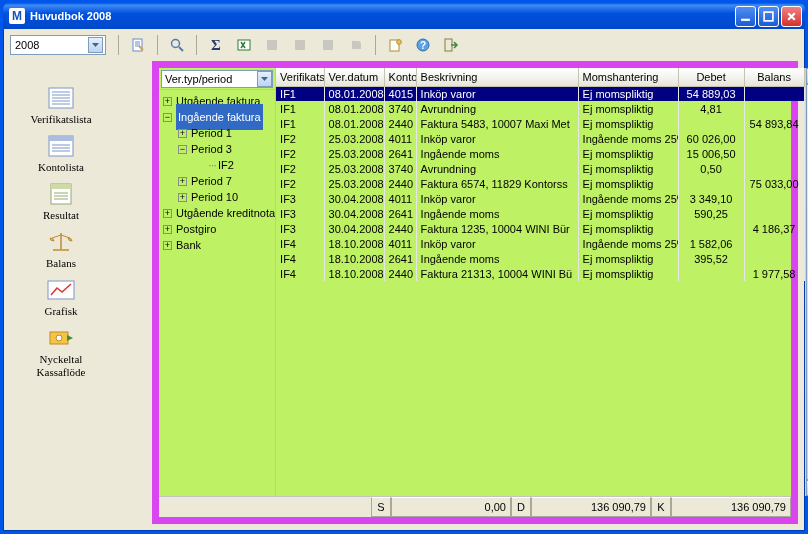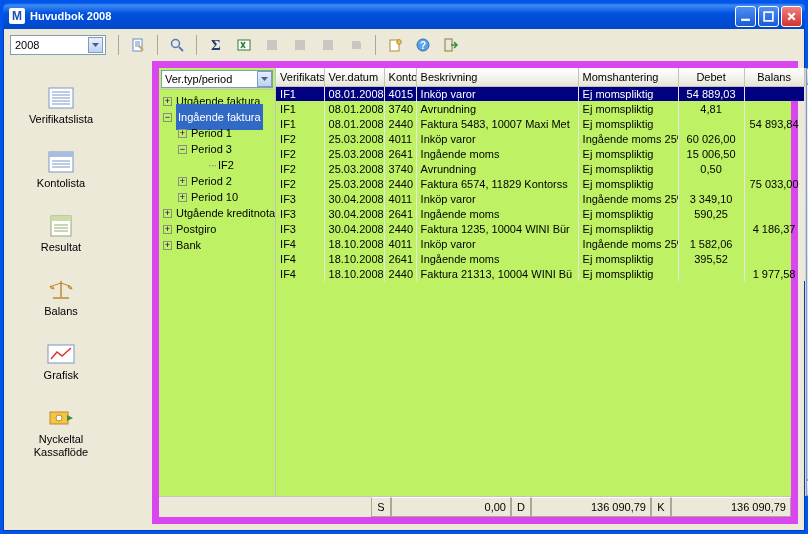--- a/index.html
+++ b/index.html
@@ -107,21 +107,22 @@
     align-items: stretch;
     padding: 2px 6px 6px 6px;
     min-height: 0;
   }
   .leftnav {
     width: 102px;
     display: flex;
     flex-direction: column;
     align-items: center;
     padding-top: 22px;
-    gap: 20px;
+    gap: 4px;
+    font-family: Liberation Serif, serif;
   }
   .navitem {
     display: flex;
     flex-direction: column;
     align-items: center;
     padding: 2px;
     gap: 2px;
     width: 90px;
     cursor: pointer;
     text-align: center;
@@ -476,21 +477,21 @@
                   <span class="twister">−</span>
                   <span class="lbl">Period 3</span>
                 </div>
                 <div class="tnode" style="padding-left: 32px;">
                   <span class="twister-spacer"></span>
                   <span class="dotline">···</span>
                   <span class="lbl">IF2</span>
                 </div>
                 <div class="tnode" style="padding-left: 17px;">
                   <span class="twister">+</span>
-                  <span class="lbl">Period 2</span>
+                  <span class="lbl">Period 7</span>
                 </div>
                 <div class="tnode" style="padding-left: 17px;">
                   <span class="twister">+</span>
                   <span class="lbl">Period 10</span>
                 </div>
                 <div class="tnode" style="padding-left: 2px;">
                   <span class="twister">+</span>
                   <span class="lbl">Utgående kreditnota</span>
                 </div>
                 <div class="tnode" style="padding-left: 2px;">

